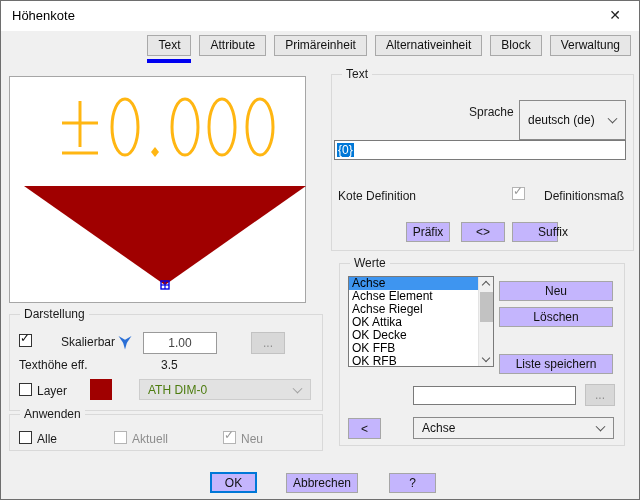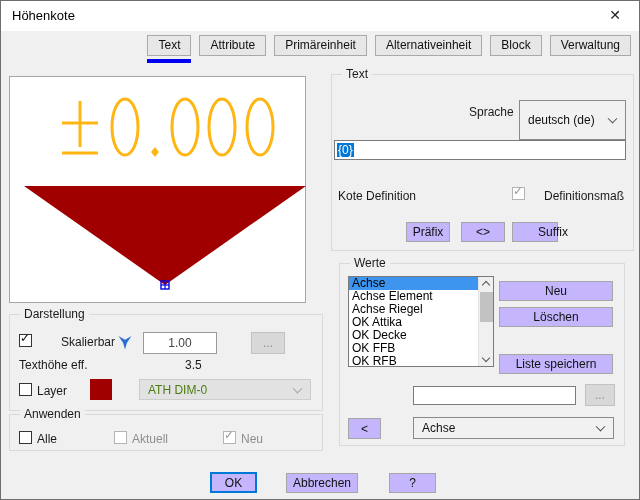--- a/index.html
+++ b/index.html
@@ -98,21 +98,21 @@
       <polygon points="8,15.5 5.9,8 10.1,8" style="fill:var(--c-icon_blue,#2A6FD6)"></polygon>
       <polygon points="1.5,2 9.6,6.7 6.4,9.3" style="fill:var(--c-icon_blue,#2A6FD6)"></polygon>
       <polygon points="14.5,2 6.4,6.7 9.6,9.3" style="fill:var(--c-icon_blue,#2A6FD6)"></polygon>
     </svg>
   </span>
   <div class="field center" style="left:142px;top:331px;width:74px;height:22px;border-color:#9a9a9a;">
       <span>1.00</span>
     </div>
   <div class="btn dis" style="left:250px;top:331px;width:34px;height:22px;">...</div>
   <span class="lbl" style="left:18px;top:357px;">Texthöhe eff.</span>
-  <span class="lbl" style="left:160px;top:357px;margin-left:24px;">3.5</span>
+  <span class="lbl" style="left:160px;top:357px;">3.5</span>
   <span class="cb" style="left:18px;top:382px;"></span>
   <span class="lbl" style="left:36px;top:383px;">Layer</span>
   <span class="swatch" style="left:89px;top:378px;width:22px;height:21px;"></span>
   <div class="combo dis" style="left:138px;top:378px;width:172px;height:21px;">
       <span>ATH DIM-0</span>
       <span class="chev"></span>
     </div>
 
   <div class="groupbox" style="left:8px;top:413px;width:314px;height:37px;">
     <span class="glabel">Anwenden</span>

